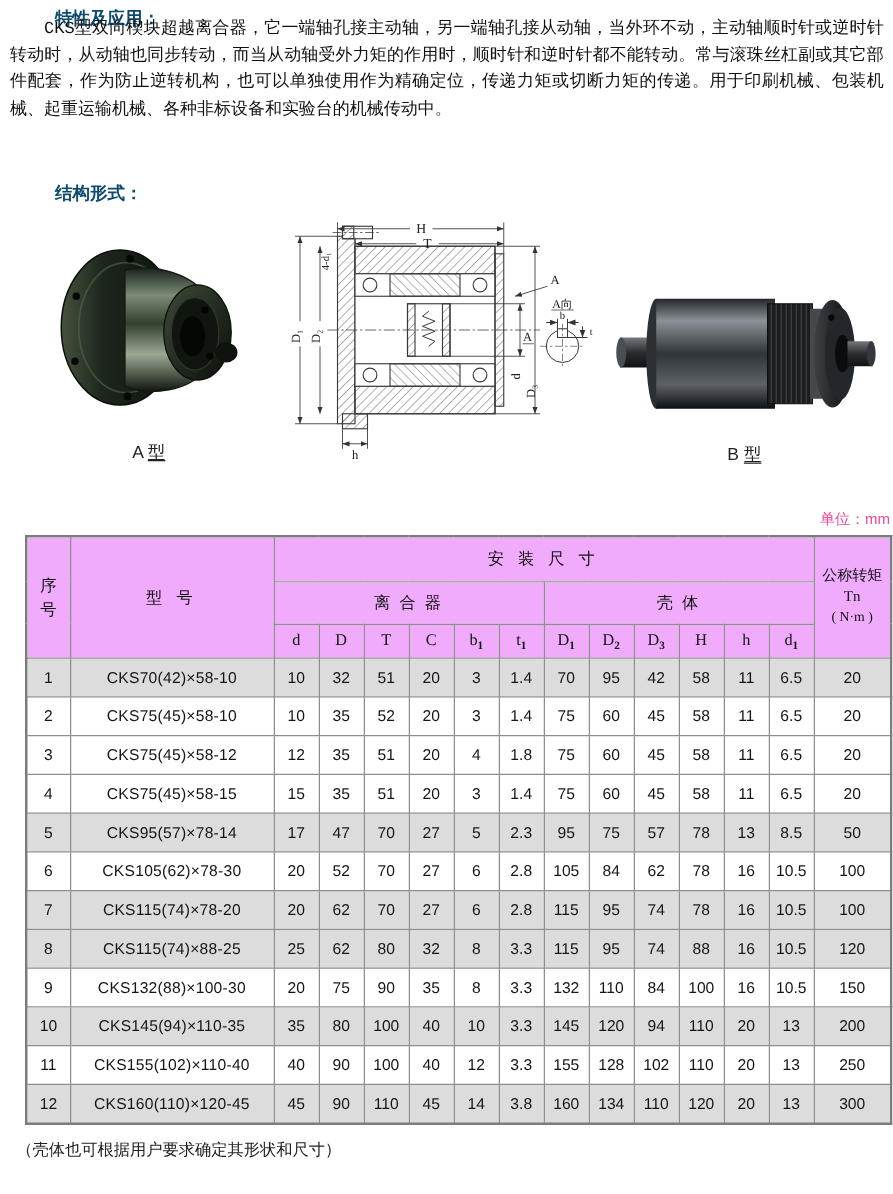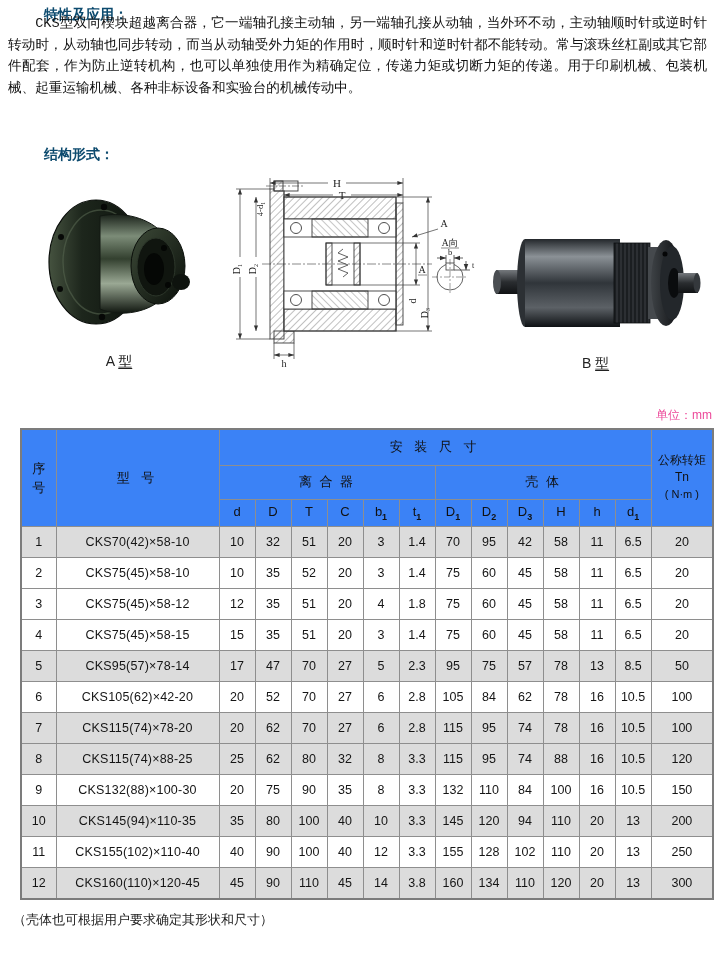--- a/index.html
+++ b/index.html
@@ -15,21 +15,21 @@
   .fig-label .ul{text-decoration:underline;text-underline-offset:2px;}
   #fig-a-label{top:353px;left:44px;width:150px;}
   #fig-b-label{top:355px;left:488px;width:215px;}
 
   #title-row{top:399px;left:20px;width:692px;height:27px;}
   #table-title{position:absolute;left:72px;top:2px;font-size:16px;color:#000;letter-spacing:0.3px;}
   #unit-label{position:absolute;right:0;bottom:2px;font-size:12px;color:#ec4899;}
 
   #spec-table{position:absolute;top:428px;left:20px;width:692px;border-collapse:collapse;table-layout:fixed;border:2px solid #7c7c7c;}
   #spec-table th,#spec-table td{border:1px solid #8e8e8e;text-align:center;vertical-align:middle;padding:0;overflow:hidden;}
-  #spec-table thead th{background:#3b82f6;font-weight:normal;color:#111;}
+  #spec-table thead th{background:#f0abfc;font-weight:normal;color:#111;font-family:Liberation Serif, serif;}
   .h-cn{font-size:13px;letter-spacing:4px;}
   .h-cn2{font-size:13px;letter-spacing:2px;}
   .th-index span{display:inline-block;width:1.1em;line-height:19px;font-size:13px;letter-spacing:0;}
   .row-install{height:36px;}
   .row-group{height:34px;}
   .row-dims{height:27px;}
   .dim-letter{font-weight:bold;font-size:13px;}
   .dim-letter sub{font-size:9px;font-weight:bold;}
   .th-torque{font-size:12px;line-height:17px;margin-left:21px;}
   .th-torque .t3{font-size:11px;}
@@ -366,21 +366,21 @@
     <td>75</td>
     <td>57</td>
     <td>78</td>
     <td>13</td>
     <td>8.5</td>
     <td>50</td>
   </tr>
 
   <tr>
     <td class="c-no">6</td>
-    <td class="c-model">CKS105(62)×42-20</td>
+    <td class="c-model">CKS105(62)×78-30</td>
     <td>20</td>
     <td>52</td>
     <td>70</td>
     <td>27</td>
     <td>6</td>
     <td>2.8</td>
     <td>105</td>
     <td>84</td>
     <td>62</td>
     <td>78</td>

